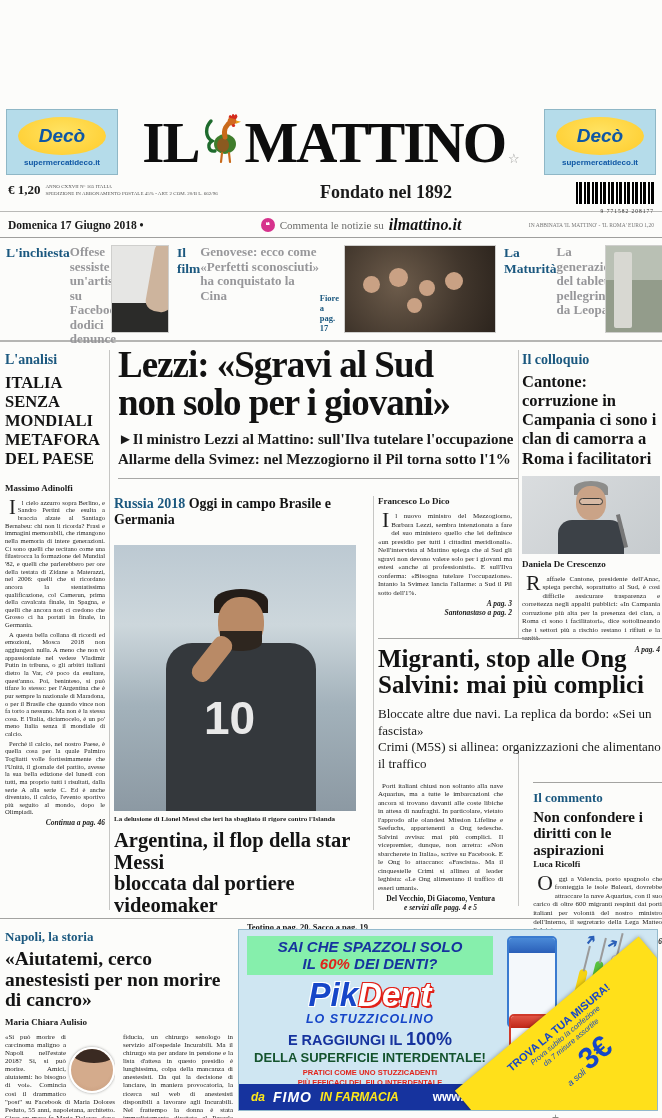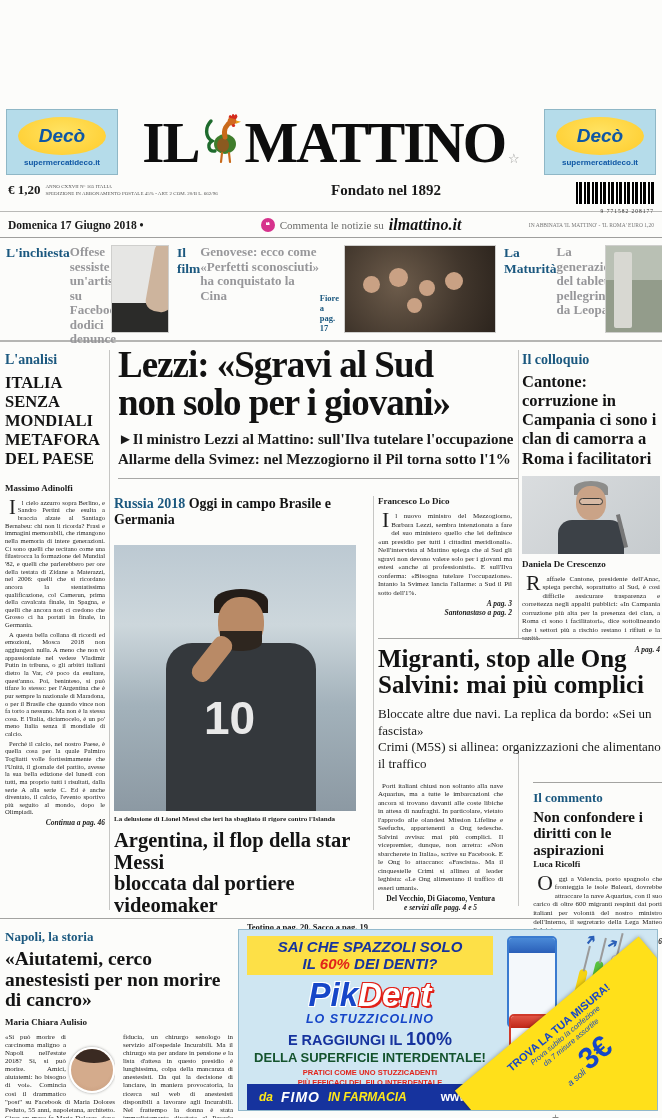--- a/index.html
+++ b/index.html
@@ -20,21 +20,21 @@
   .logo-wrap { display:flex; align-items:center; justify-content:center; flex:1; }
   .logo-word { font-weight:bold; font-size:57px; letter-spacing:-2px; color:#0d0d0d; line-height:1; }
   .rooster { margin:0 2px 4px 4px; }
   .logo-star { font-size:13px; color:#9a9a98; align-self:flex-end; margin:0 0 6px 3px; }
 
   .mast-mid { display:flex; align-items:flex-start; justify-content:space-between; padding:2px 8px 0 8px;
               border-bottom:1px solid #b9b9b7; height:32px; }
   .price-block { display:flex; gap:5px; align-items:flex-start; width:220px; }
   .price { font-weight:bold; font-size:13px; }
   .price-notes { font-size:5px; color:#555; line-height:1.3; padding-top:2px; }
-  .founded { font-weight:bold; font-size:15px; text-align:center; flex:1; }
+  .founded { font-weight:bold; font-size:18px; text-align:center; flex:1; }
   .barcode-block { width:110px; text-align:right; }
   .barcode { display:inline-block; width:78px; height:22px;
              background:repeating-linear-gradient(90deg,#000 0 2px,#fff 2px 3px,#000 3px 6px,#fff 6px 8px); }
   .barcode-num { font-size:5.5px; color:#333; letter-spacing:1px; }
 
   .mast-date { display:flex; align-items:center; justify-content:space-between; padding:3px 8px;
                border-bottom:1px solid #9f9f9d; height:26px; }
   .date { font-weight:bold; font-size:11.5px; width:220px; }
   .comment-strip { flex:1; display:flex; align-items:center; justify-content:center; gap:5px; }
   .comment-bubble { width:14px; height:14px; border-radius:50%; background:#d6328c; color:#fff;
@@ -137,32 +137,32 @@
   .nap-photo { float:right; width:46px; height:46px; border-radius:50%; margin:14px 0 2px 3px;
                background:radial-gradient(circle at 50% 42%, #d4ab8c 0 60%, #c59a7b 100%);
                border:2px solid #fff; box-shadow:0 0 3px rgba(0,0,0,.4); position:relative; overflow:hidden; }
   .nap-hair { position:absolute; left:2px; top:-4px; width:42px; height:18px; background:#3a2a22; border-radius:50%; }
   .incronaca { font-style:italic; font-weight:bold; font-size:7.5px; text-align:right; }
 
   
   .ad { position:absolute; left:238px; top:10px; width:420px; height:182px; background:#cfe6f2;
         border:1px solid #93b9cc; overflow:hidden; font-family:"Liberation Sans",sans-serif; cursor:pointer; }
   .ad-left { position:absolute; left:0; top:0; width:262px; padding:6px 8px; text-align:center; }
-  .ad-banner { background:#fde047; color:#16339e; font-weight:bold; font-style:italic; font-size:15px;
+  .ad-banner { background:#86efac; color:#16339e; font-weight:bold; font-style:italic; font-size:15px;
                line-height:1.1; padding:3px 2px; }
   .ad-pct { color:#e2231a; }
   .ad-logo { margin-top:3px; font-weight:bold; font-style:italic; font-size:33px; line-height:1; }
   .pik { color:#1646c8; text-shadow:-1px -1px 0 #fff,1px -1px 0 #fff,-1px 1px 0 #fff,1px 1px 0 #fff; }
   .dent { color:#fff; text-shadow:-1px -1px 0 #e2231a,1px -1px 0 #e2231a,-1px 1px 0 #e2231a,1px 1px 0 #e2231a,2px 2px 0 #e2231a; }
   .ad-tag { color:#1646c8; font-weight:bold; font-style:italic; font-size:12.5px; letter-spacing:1px; margin-top:1px; }
   .ad-l1 { color:#16339e; font-weight:bold; font-size:14.5px; margin-top:3px; }
   .ad-l1 b { font-size:18px; }
   .ad-l2 { color:#14532d; font-weight:bold; font-size:13px; }
   .ad-red { color:#e2231a; font-weight:bold; font-size:7.5px; line-height:1.3; margin-top:3px; }
-  .ad-bar { position:absolute; left:8px; right:0; bottom:0; height:26px; background:#16339e; display:flex;
+  .ad-bar { position:absolute; left:0; right:0; bottom:0; height:26px; background:#16339e; display:flex;
             align-items:center; gap:8px; padding:0 12px; z-index:1; }
   .bar-da { color:#ffe819; font-weight:bold; font-style:italic; font-size:12px; }
   .bar-brand { color:#fff; font-weight:bold; font-style:italic; font-size:14px; letter-spacing:1px; }
   .bar-farm { color:#ffe819; font-weight:bold; font-style:italic; font-size:12px; }
   .bar-url { color:#fff; font-weight:bold; font-size:12px; margin-left:26px; }
   .ad-products { position:absolute; left:268px; top:4px; width:120px; height:150px; }
   .pack { position:absolute; background:#f4f8fb; border-radius:5px; }
   .pack-a { left:0; top:2px; width:50px; height:92px; border:2px solid #3a7bd0; }
   .pack-a .band { height:15px; background:linear-gradient(#4a8ad8,#2a5fb8); border-radius:3px 3px 0 0; }
   .pack-b { left:2px; top:80px; width:56px; height:60px; border:2px solid #d03a2a; }

